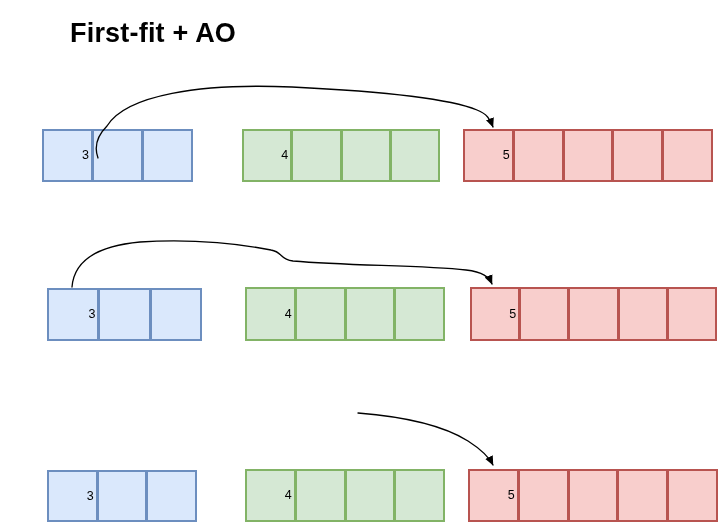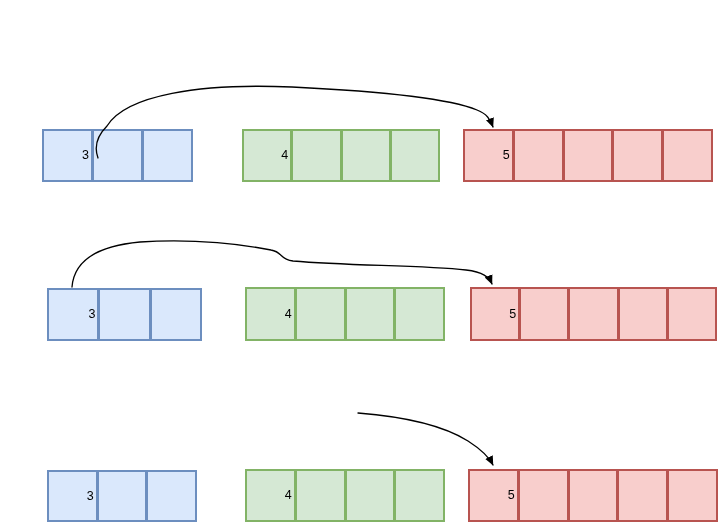--- a/index.html
+++ b/index.html
@@ -58,20 +58,21 @@
   .arrow-path {
     fill: none;
     stroke-width: 1.3;
     stroke-linecap: round;
   }
 </style>
 </head>
 <body>
 
 <div class="canvas">
+  <div class="title" style="color: rgb(0, 0, 0);">First-fit + AO</div>
   <div class="diagram-layer">
       <div class="bar" style="left: 42px; top: 129px; width: 151px; height: 53px; background: rgb(218, 232, 252); border-color: rgb(108, 142, 191);">
         <div class="cell" style="border-color: rgb(108, 142, 191);">
           <span class="cell-label">3</span>
         </div>
         <div class="cell" style="border-color: rgb(108, 142, 191);"></div>
         <div class="cell" style="border-color: rgb(108, 142, 191);"></div>
       </div>
       <div class="bar" style="left: 242px; top: 129px; width: 198px; height: 53px; background: rgb(213, 232, 212); border-color: rgb(130, 179, 102);">
         <div class="cell" style="border-color: rgb(130, 179, 102);">

